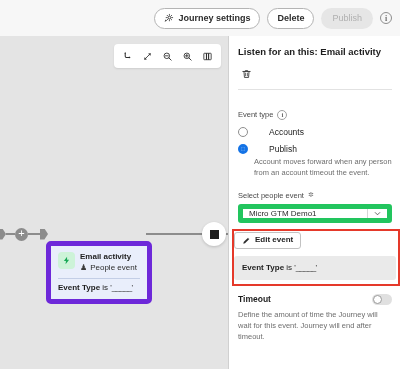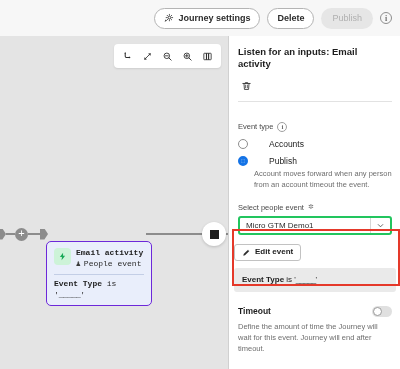--- a/index.html
+++ b/index.html
@@ -162,26 +162,25 @@
     clip-path: polygon(0 0, 55% 0, 100% 50%, 55% 100%, 0 100%);
   }
 
   
   #event-card {
     position: absolute;
     left: 46px;
     top: 205px;
     width: 106px;
     background: #e9eefb;
-    border: 1px solid #6d28d9;
+    border: 5px solid #6d28d9;
     border-radius: 5px;
     padding: 6px 7px 5px 7px;
     cursor: pointer;
     z-index: 3;
-    font-family: Liberation Mono, monospace;
   }
   #event-card .row {
     display: flex;
     align-items: flex-start;
     gap: 5px;
   }
   .bolt-badge {
     width: 17px; height: 17px;
     border-radius: 4px;
     background: #cdf3d8;
@@ -330,21 +329,21 @@
   .radio-help {
     font-size: 7.5px;
     color: #6e6e6e;
     line-height: 1.45;
     margin: 3px 0 0 16px;
   }
 
   .select {
     margin-top: 4px;
     height: 19px;
-    border: 2px solid #22c55e;
+    border: 5px solid #22c55e;
     border-radius: 3px;
     background: #ffffff;
     display: flex;
     align-items: stretch;
     cursor: pointer;
   }
   .select-value {
     flex: 1;
     display: flex;
     align-items: center;
@@ -405,21 +404,21 @@
     line-height: 1.3;
   }
   #expr-box b { font-weight: 700; }
 
   #timeout-sec {
     padding: 0 8px;
     margin-top: 14px;
   }
   .timeout-row {
     display: flex;
-    align-items: center;
+    align-items: flex-start;
     justify-content: space-between;
   }
   .timeout-title {
     font-size: 8.5px;
     font-weight: 700;
     color: #1d1d1d;
   }
   .toggle {
     width: 20px; height: 11px;
     border-radius: 6px;
@@ -556,21 +555,21 @@
 
     <div id="stop-node">
       <div class="sq"></div>
     </div>
 
   </div>
 
   <div id="panel">
 
     <div id="panel-head">
-      <div id="panel-title">Listen for an inputs: Email activity</div>
+      <div id="panel-title">Listen for an this: Email activity</div>
       <div id="trash-btn">
         <svg width="11" height="12" viewBox="0 0 24 24">
           <path d="M4 6.5h16" stroke="#2c2c2c" stroke-width="1.9" stroke-linecap="round"></path>
           <path d="M9.5 6.5V4.5h5v2" fill="none" stroke="#2c2c2c" stroke-width="1.7"></path>
           <path d="M6.5 6.5l1 13h9l1-13" fill="none" stroke="#2c2c2c" stroke-width="1.8" stroke-linejoin="round"></path>
           <path d="M10 10v6M14 10v6" stroke="#2c2c2c" stroke-width="1.5" stroke-linecap="round"></path>
         </svg>
       </div>
     </div>
 

